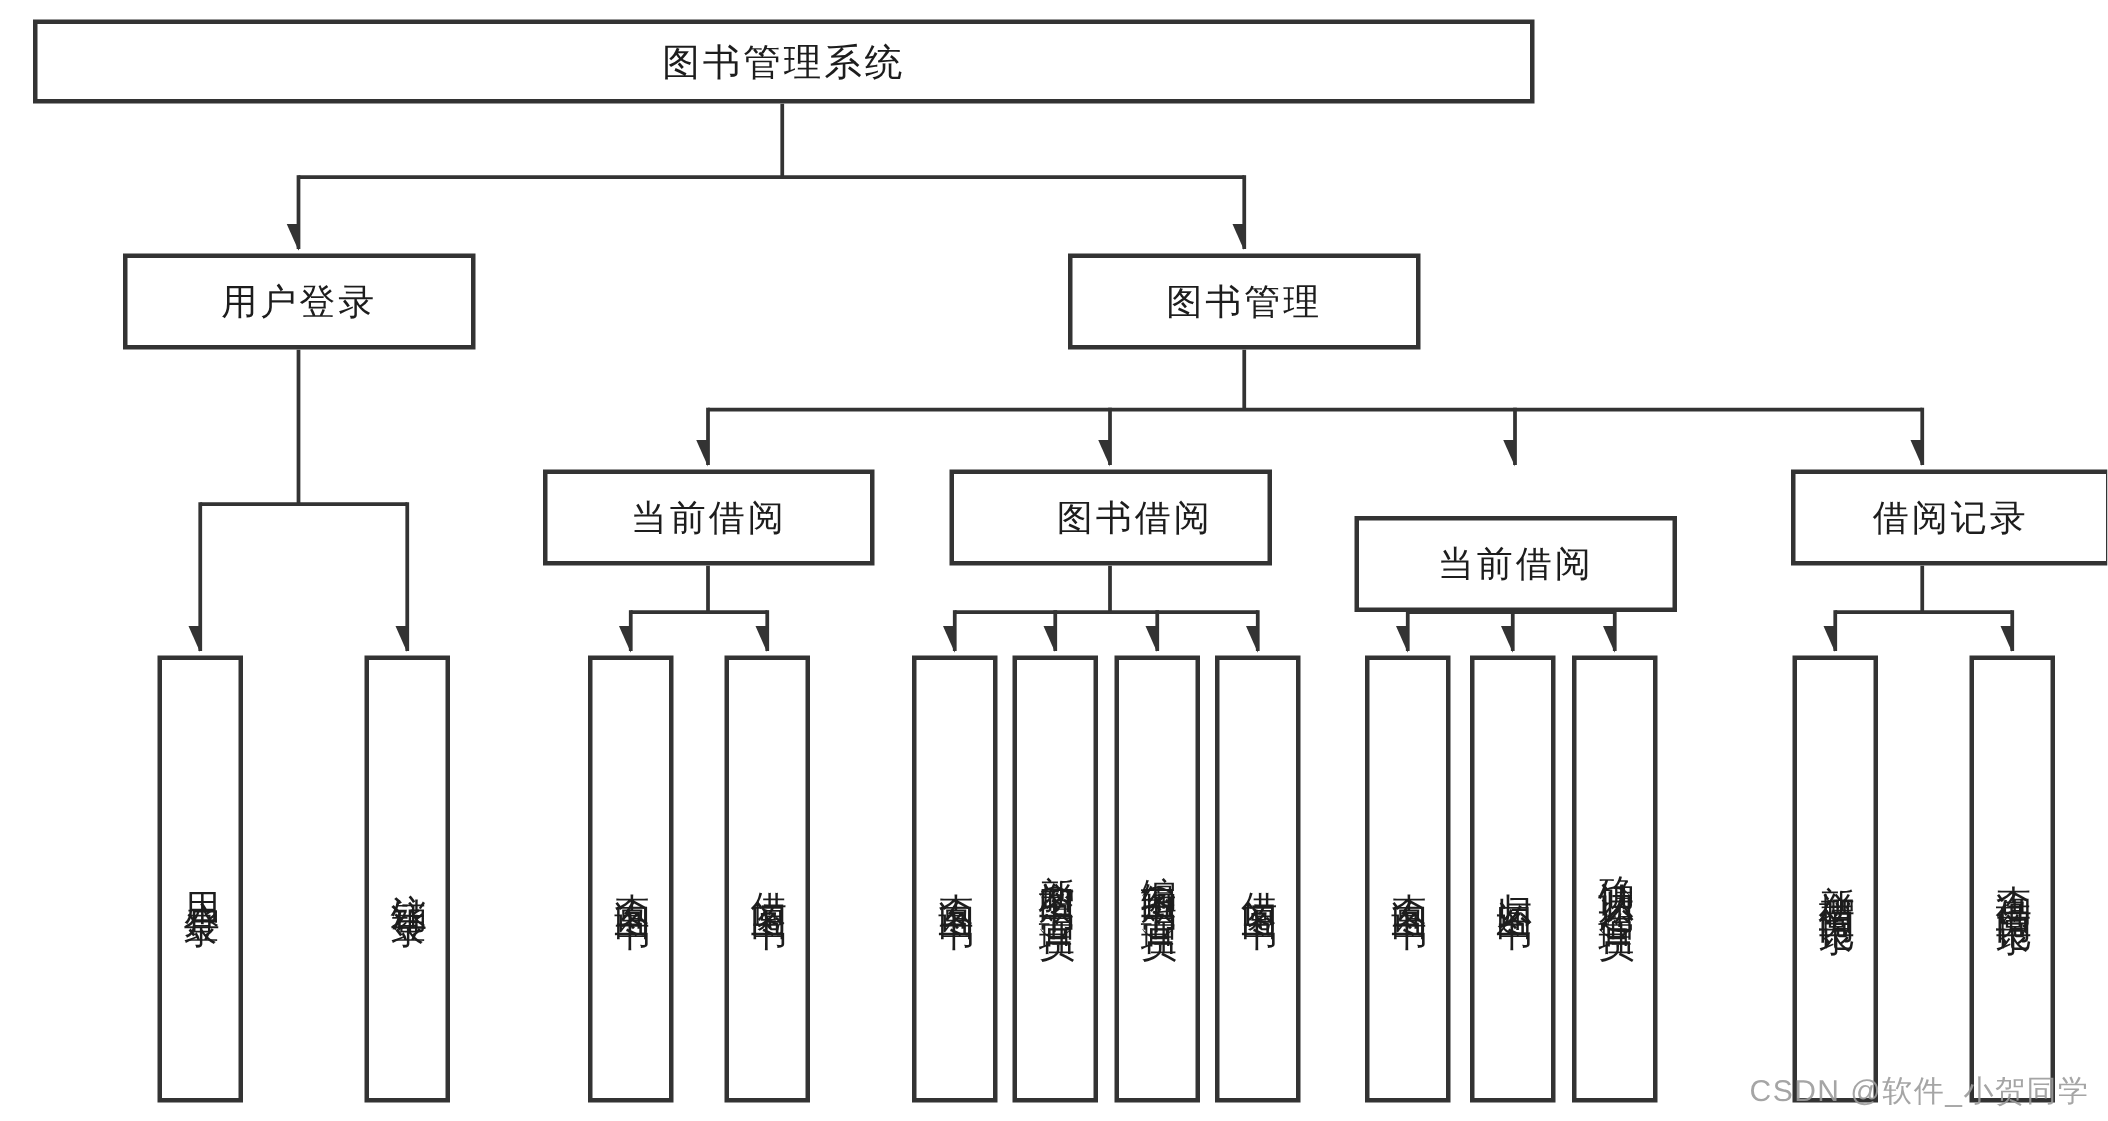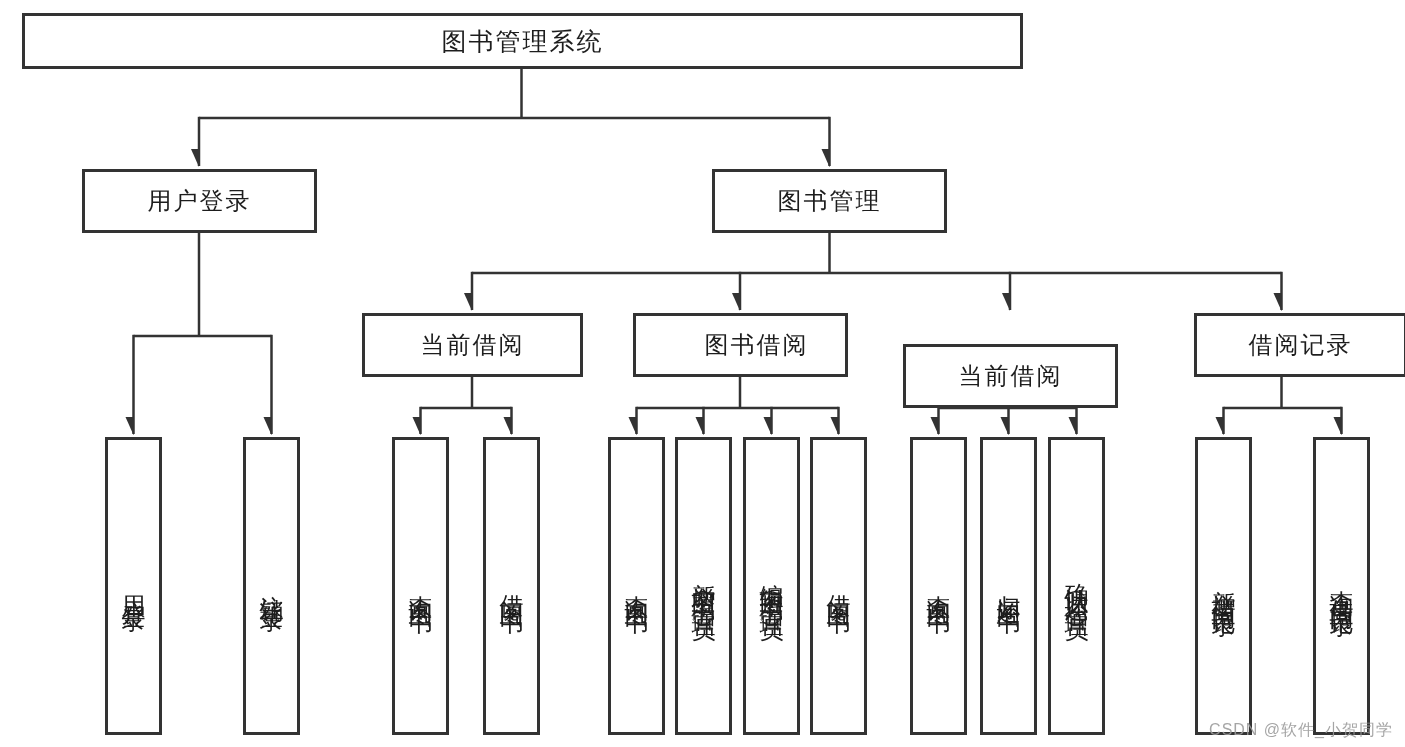--- a/index.html
+++ b/index.html
@@ -31,21 +31,21 @@
     writing-mode:vertical-rl;
     text-orientation:mixed;
     font-size:24px;
     letter-spacing:5px;
     line-height:1;
   }
   .watermark{
     position:absolute;
     right:12px;
     bottom:6px;
-    font-size:16px;
+    font-size:20px;
     color:rgba(155,155,155,0.9);
     letter-spacing:1px;
     white-space:nowrap;
     z-index:5;
   }
 </style>
 </head>
 <body>
 
 <div id="canvas">

